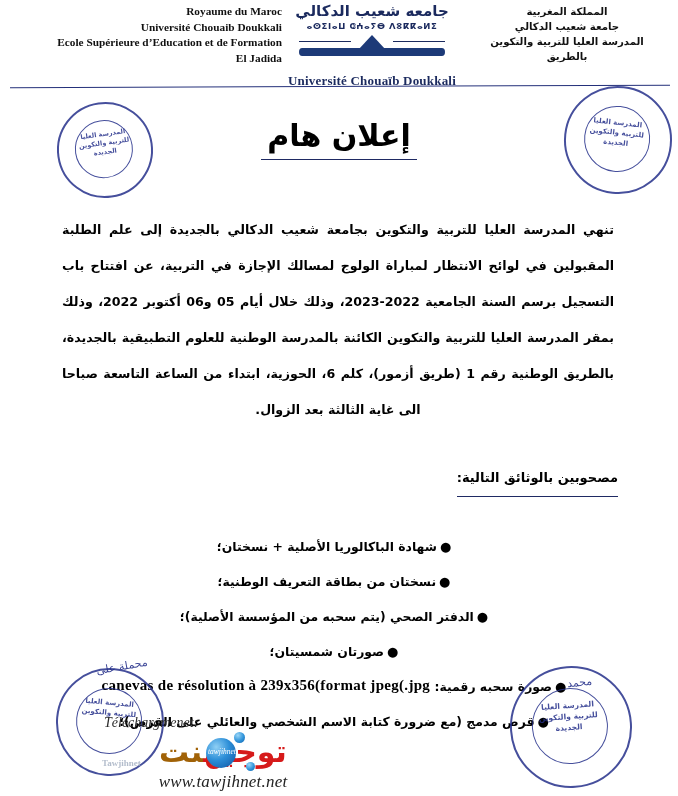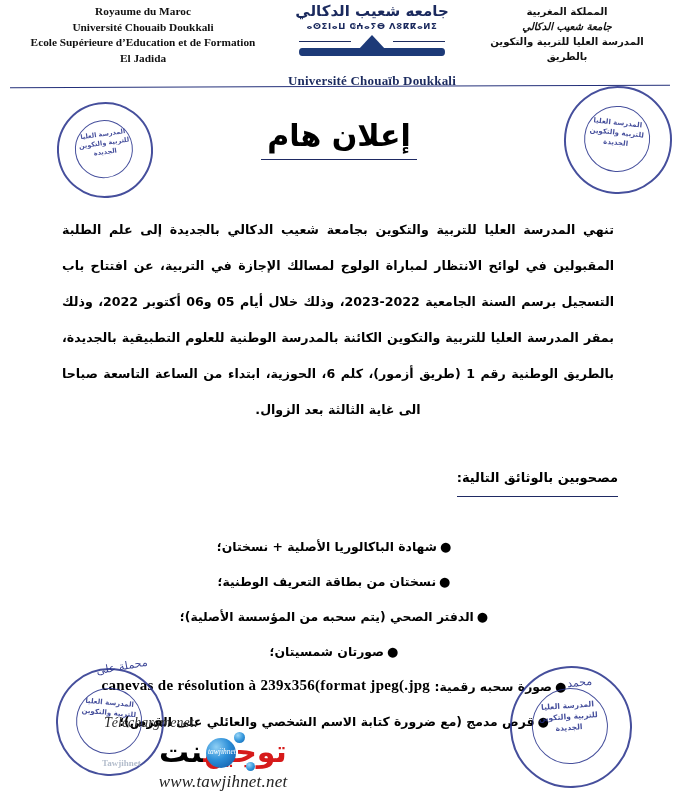--- a/index.html
+++ b/index.html
@@ -30,21 +30,21 @@
     left: 0;
     width: 678px;
     height: 78px;
   }
 
   .hdr-left {
     position: absolute;
     left: 4px;
     top: 4px;
     width: 278px;
-    text-align: center;
+    text-align: right;
     font-family: "Liberation Serif", "DejaVu Serif", serif;
     font-weight: bold;
     font-size: 11.3px;
     line-height: 15.5px;
     color: #111;
   }
 
   .hdr-center {
     position: absolute;
     left: 288px;
@@ -118,21 +118,21 @@
     top: 4px;
     width: 210px;
     text-align: center;
     direction: rtl;
     font-family: "DejaVu Sans", sans-serif;
     font-size: 10.2px;
     font-weight: bold;
     line-height: 15px;
     color: #111;
   }
-  .hdr-right .spread { letter-spacing: 2px; font-style: italic; }
+  .hdr-right .spread { letter-spacing: 2px; }
 
   .hdr-rule {
     position: absolute;
     left: 10px;
     top: 86px;
     width: 660px;
     height: 1.4px;
     background: #24307a;
     transform: rotate(-0.22deg);
   }
@@ -334,21 +334,21 @@
   }
   .wm-ar {
     font-family: "DejaVu Sans", sans-serif;
     font-size: 30px;
     font-weight: bold;
     direction: rtl;
     line-height: 40px;
     letter-spacing: -1px;
   }
   .wm-ar .red { color: #d61a1a; }
-  .wm-ar .blue { color: #000000; }
+  .wm-ar .blue { color: #a16207; }
   .wm-globe {
     position: absolute;
     left: 108px;
     top: 6px;
     width: 30px;
     height: 30px;
     border-radius: 50%;
     background: radial-gradient(circle at 34% 30%, #8fd0f5 0%, #2d8fd8 45%, #0d52a0 100%);
   }
   .wm-globe-txt {

